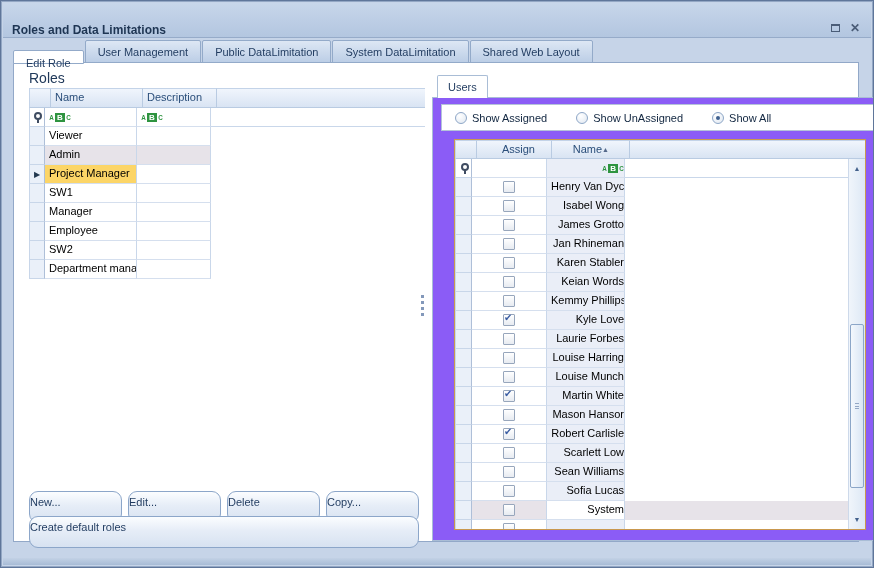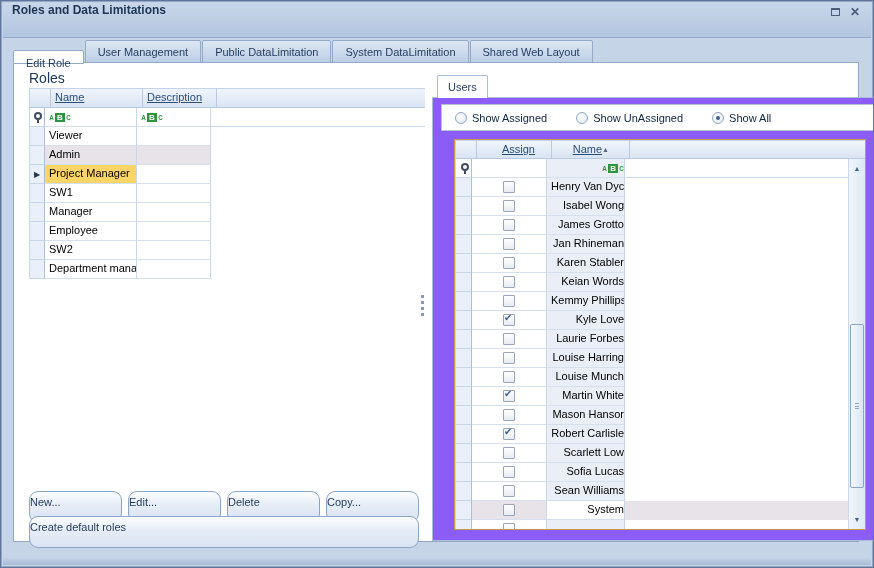--- a/index.html
+++ b/index.html
@@ -4,21 +4,21 @@
 <style>
   html,body{margin:0;padding:0;background:#8a9bb5;}
   *{box-sizing:border-box;font-family:"Liberation Sans",sans-serif;}
 
   .window{position:relative;width:874px;height:568px;background:#c6d4e8;
     border:1px solid #5f769a;box-shadow:inset 0 0 0 1px #93a7c4;overflow:hidden;}
 
   
   .titlebar{position:absolute;left:2px;top:2px;right:2px;height:35px;
     background:linear-gradient(#c7d6ea,#b3c6e0);border-bottom:1px solid #96abc9;
-    display:flex;align-items:flex-start;}
+    display:flex;align-items:flex-end;}
   .titlebar .title{font-size:12px;font-weight:bold;color:var(--titlebar-text);padding-left:9px;flex:1;}
   .win-btn{width:20px;height:18px;display:flex;align-items:center;justify-content:center;
     color:#4a5c77;font-weight:bold;font-size:12px;cursor:default;}
   .max-glyph{display:inline-block;width:9px;height:8px;border:1px solid #4a5c77;border-top-width:2px;}
   .win-btns{display:flex;padding-right:6px;}
 
   
   .tabstrip{position:absolute;left:12px;top:38px;height:24px;display:flex;align-items:flex-end;z-index:3;}
   .tab{height:23px;line-height:22px;padding:0 12px;font-size:11px;color:#1f3a5f;
     background:linear-gradient(#dde7f4,#bccee6);border:1px solid var(--accent-border);
@@ -28,21 +28,21 @@
   
   .panel{position:absolute;left:12px;top:61px;width:846px;height:480px;background:#fff;
     border:1px solid #92a8c8;}
 
   .roles-label{position:absolute;left:15px;top:7px;font-size:14px;color:#20395a;}
 
   
   .gheader{display:flex;height:20px;}
   .gheader .hcell{background:linear-gradient(#f0f5fc,#d9e4f3);border-right:1px solid #b9cbe2;
     border-top:1px solid #c3d3e8;border-bottom:1px solid #b9cbe2;
-    font-size:11px;color:#2a4e7a;padding:2px 16px 0 4px;white-space:nowrap;overflow:hidden;text-decoration:underline;}
+    font-size:11px;color:#2a4e7a;padding:2px 16px 0 4px;white-space:nowrap;overflow:hidden;}
   .hcell.hind{border-left:1px solid #c3d3e8;}
   .sort-arrow{float:right;font-size:7px;color:#54688a;padding:3px 4px 0 0;}
   .grow{display:flex;height:19px;background:#fff;}
   .grow .cell{border-right:1px solid #c9d7ea;border-bottom:1px solid #d5dfee;
     font-size:11px;color:#000;padding:2px 0 0 4px;white-space:nowrap;overflow:hidden;}
   .cell.ind{background:#eaf0f9;border-right:1px solid #aebfd8;border-bottom:1px solid #c8d6e9;
     border-left:1px solid #c8d6e9;padding:0;display:flex;align-items:center;justify-content:center;}
   .cell.filler{border:none;border-bottom:0;flex:1;background:transparent;}
   .filter-row .cell{background:#fff;}
   .filter-row .cell.filler{border-bottom:1px solid #c9d7ea;}
@@ -466,32 +466,32 @@
     <div class="cell filler"></div>
   </div>
 
   <div class="grow">
     <div class="cell ind"></div>
     <div class="cell assignc">
                   <span class="cb">
                     <span class="mark"></span>
                   </span>
                 </div>
+    <div class="cell namec">Sean Williams</div>
+    <div class="cell filler"></div>
+  </div>
+
+  <div class="grow">
+    <div class="cell ind"></div>
+    <div class="cell assignc">
+                  <span class="cb">
+                    <span class="mark"></span>
+                  </span>
+                </div>
     <div class="cell namec">Sofia Lucas</div>
-    <div class="cell filler"></div>
-  </div>
-
-  <div class="grow">
-    <div class="cell ind"></div>
-    <div class="cell assignc">
-                  <span class="cb">
-                    <span class="mark"></span>
-                  </span>
-                </div>
-    <div class="cell namec">Sean Williams</div>
     <div class="cell filler"></div>
   </div>
 
   <div class="grow hot">
     <div class="cell ind"></div>
     <div class="cell assignc">
                   <span class="cb">
                     <span class="mark"></span>
                   </span>
                 </div>

